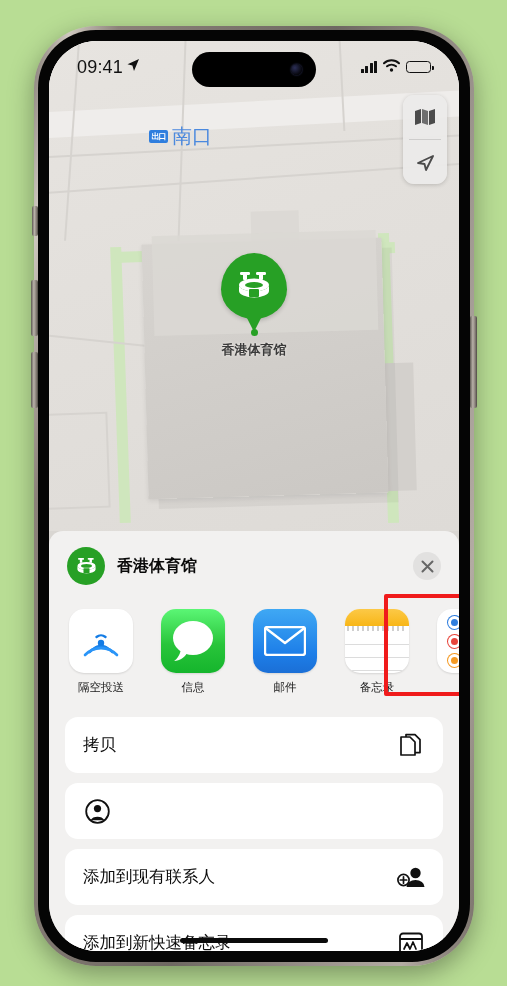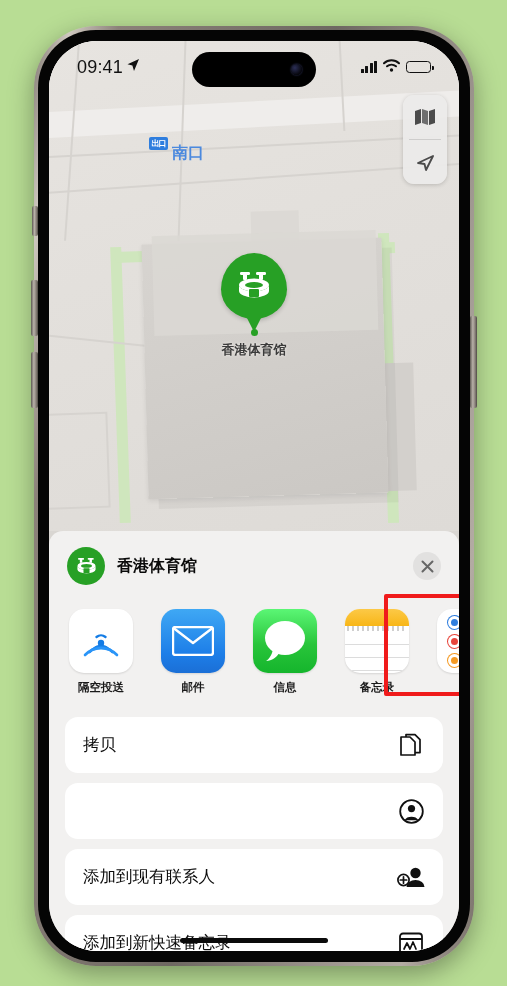--- a/index.html
+++ b/index.html
@@ -58,21 +58,21 @@
   #bldg-right{ position:absolute; left:322px; top:322px; width:44px; height:128px;
     background:#d3d0cc; transform:rotate(-1.6deg); }
   #bldg-left{ position:absolute; left:-20px; top:372px; width:80px; height:96px;
     border:2px solid #d6d3cf; transform:rotate(-2deg); }
 
   #transit-label{ position:absolute; left:100px; top:82px; display:flex;
                   align-items:center; gap:4px; }
   #transit-badge{ width:19px; height:13px; background:#2f7ede; border-radius:2px;
                   display:flex; align-items:center; justify-content:center; }
   #transit-badge span{ color:#fff; font-size:8px; font-weight:700; line-height:1; letter-spacing:-1px;}
-  #transit-text{ color:#4b89de; font-size:16px; font-weight:700;margin-top:20px; }
+  #transit-text{ color:#4b89de; font-size:20px; font-weight:400; }
 
   
   #map-pin-wrap{ position:absolute; left:0; right:0; top:212px; display:flex;
                  flex-direction:column; align-items:center; }
   #map-pin{ width:66px; height:66px; background:#27a025; border-radius:50% 50% 50% 50%/55% 55% 45% 45%;
             position:relative; display:flex; align-items:center; justify-content:center;
             box-shadow:0 2px 4px rgba(0,0,0,.18); }
   #map-pin:after{ content:""; position:absolute; bottom:-13px; left:50%; transform:translateX(-50%);
             border-left:9px solid transparent; border-right:9px solid transparent;
             border-top:18px solid #27a025; }
@@ -114,21 +114,21 @@
   #sheet-avatar{ width:38px; height:38px; border-radius:50%; background:#27a025;
      display:flex; align-items:center; justify-content:center; flex:0 0 auto; }
   #sheet-titles{ flex:1 1 auto; min-width:0; }
   #sheet-title{ font-size:16px; font-weight:700; color:#0a0a0a; line-height:1.25; }
   #sheet-subtitle{ font-size:13.5px; color:#8d8d92; line-height:1.3; margin-top:1px;
      white-space:nowrap; overflow:hidden; }
   #sheet-close{ width:28px; height:28px; border-radius:50%; background:#e2e1e0;
      display:flex; align-items:center; justify-content:center; flex:0 0 auto; }
 
   
-  #apps-row{ display:flex; padding:12px 20px 6px 20px; gap:28px; overflow:hidden; position:relative;font-weight:bold; }
+  #apps-row{ display:flex; padding:12px 20px 6px 20px; gap:28px; overflow:hidden; position:relative; }
   .app-item{ display:flex; flex-direction:column; align-items:center; gap:7px; flex:0 0 auto; width:64px; }
   .app-icon{ width:64px; height:64px; border-radius:15px; overflow:hidden; position:relative;
              box-shadow:0 1px 2px rgba(0,0,0,.12); }
   .app-label{ font-size:11.5px; color:#1a1a1a; white-space:nowrap; }
   #app-icon-airdrop{ background:#fff; display:flex; align-items:center; justify-content:center; }
   #app-icon-messages{ background:linear-gradient(180deg,#5bf675,#29c53b 55%,#15b52c); }
   #app-icon-mail{ background:linear-gradient(180deg,#3fa8f4,#1d7ee8 70%,#1b6fd6);
                   display:flex; align-items:center; justify-content:center; }
   #app-icon-notes{ background:#fff; }
   #notes-top{ height:17px; background:linear-gradient(180deg,#fcc947,#f8b617); }
@@ -136,21 +136,21 @@
   #app-icon-reminders{ background:#fff; display:flex; flex-direction:column;
      justify-content:center; gap:6px; padding-left:11px; }
   .rem-dot{ width:13px; height:13px; border-radius:50%; }
 
   #highlight-box{ position:absolute; left:335px; top:553px; width:102px; height:102px;
      border:4px solid #f01b1b; border-radius:2px; z-index:20; pointer-events:none; }
 
   
   #action-list{ padding:16px 16px 0 16px; }
   .action-group{ background:#fff; border-radius:13px; margin-bottom:10px; overflow:hidden; }
-  .action-row{ display:flex; align-items:center; height:56px; padding:0 18px;justify-content:flex-end; }
+  .action-row{ display:flex; align-items:center; height:56px; padding:0 18px; }
   .action-label{ font-size:16.5px; color:#0c0c0c; flex:1 1 auto; }
   .action-icon{ flex:0 0 auto; display:flex; align-items:center; justify-content:center;
                 width:28px; height:28px; }
 
   #home-indicator{ position:absolute; left:50%; transform:translateX(-50%); bottom:8px;
      width:148px; height:5px; border-radius:3px; background:#0b0b0b; z-index:25; }
 </style>
 </head>
 <body style="background: rgb(184, 221, 148);">
 
@@ -290,37 +290,37 @@
                 <path d="M15 30 A10 10 0 0 1 29 30" fill="none" stroke="#147ce5" stroke-width="2.6" stroke-linecap="round"></path>
                 <path d="M10.5 33 A16 16 0 0 1 33.5 33" fill="none" stroke="#1b86ef" stroke-width="2.6" stroke-linecap="round"></path>
                 <path d="M6 36 A22 22 0 0 1 38 36" fill="none" stroke="#2a95f8" stroke-width="2.6" stroke-linecap="round"></path>
                 <path d="M17.5 18 A7 7 0 0 1 26.5 18" fill="none" stroke="#147ce5" stroke-width="2.4" stroke-linecap="round"></path>
               </svg>
             </div>
             <div class="app-label">隔空投送</div>
           </div>
 
           <div class="app-item">
+            <div class="app-icon" id="app-icon-messages">
+              <svg width="64" height="64" viewBox="0 0 64 64" aria-hidden="true">
+                <ellipse cx="32" cy="29" rx="20" ry="17" fill="#fff"></ellipse>
+                <path d="M20 40 C19 46 16 50 13 52 C19 52 24 48 26 44 Z" fill="#fff"></path>
+              </svg>
+            </div>
+            <div class="app-label">信息</div>
+          </div>
+
+          <div class="app-item">
             <div class="app-icon" id="app-icon-mail">
               <svg width="42" height="30" viewBox="0 0 42 30" aria-hidden="true">
                 <rect x="1" y="1" width="40" height="28" rx="2.5" fill="none" stroke="#fff" stroke-width="2.4"></rect>
                 <path d="M1.5 2 L21 17 L40.5 2" fill="none" stroke="#fff" stroke-width="2.4" stroke-linejoin="round"></path>
               </svg>
             </div>
             <div class="app-label">邮件</div>
-          </div>
-
-          <div class="app-item">
-            <div class="app-icon" id="app-icon-messages">
-              <svg width="64" height="64" viewBox="0 0 64 64" aria-hidden="true">
-                <ellipse cx="32" cy="29" rx="20" ry="17" fill="#fff"></ellipse>
-                <path d="M20 40 C19 46 16 50 13 52 C19 52 24 48 26 44 Z" fill="#fff"></path>
-              </svg>
-            </div>
-            <div class="app-label">信息</div>
           </div>
 
           <div class="app-item">
             <div class="app-icon" id="app-icon-notes">
               <div id="notes-top"></div>
               <svg width="64" height="6" viewBox="0 0 64 6" aria-hidden="true" style="display:block">
                 <g fill="#cfcfcf">
                   <rect x="2" y="0" width="2" height="5"></rect>
                     <rect x="7" y="0" width="2" height="5"></rect>
                   <rect x="12" y="0" width="2" height="5"></rect>

